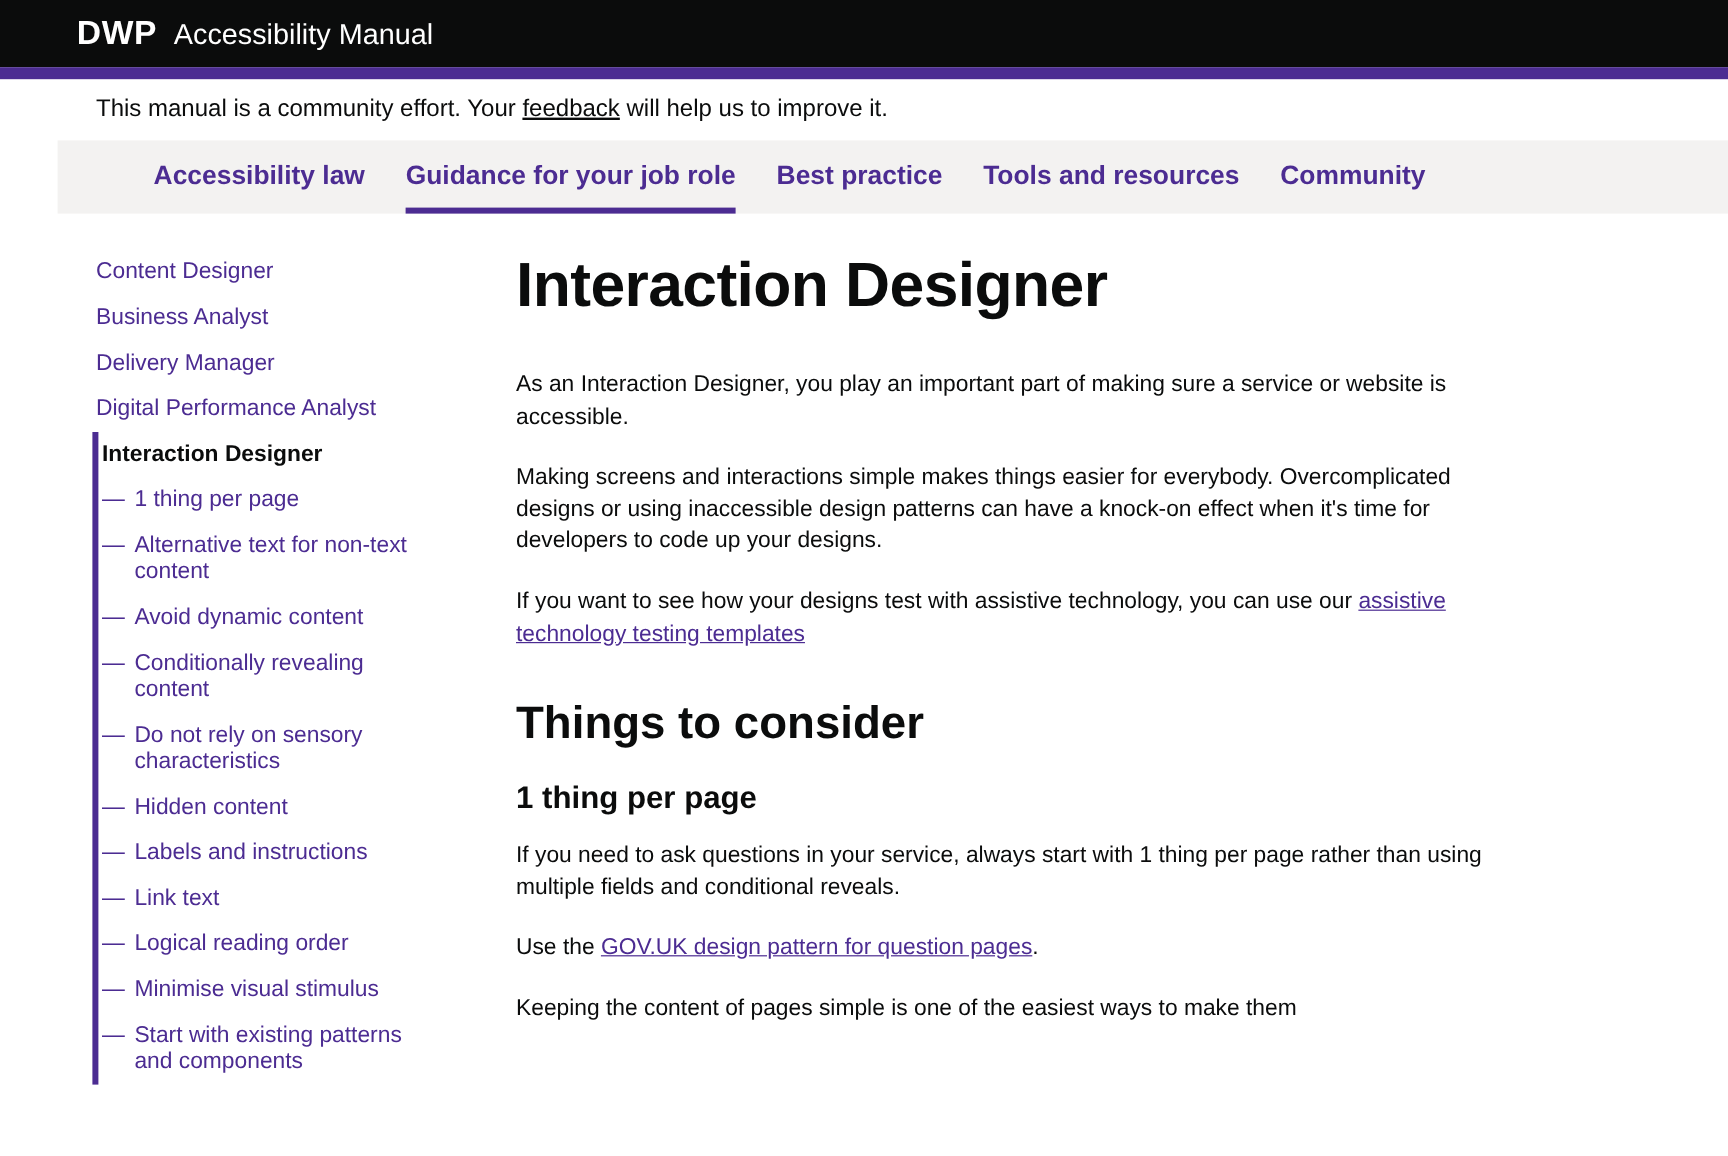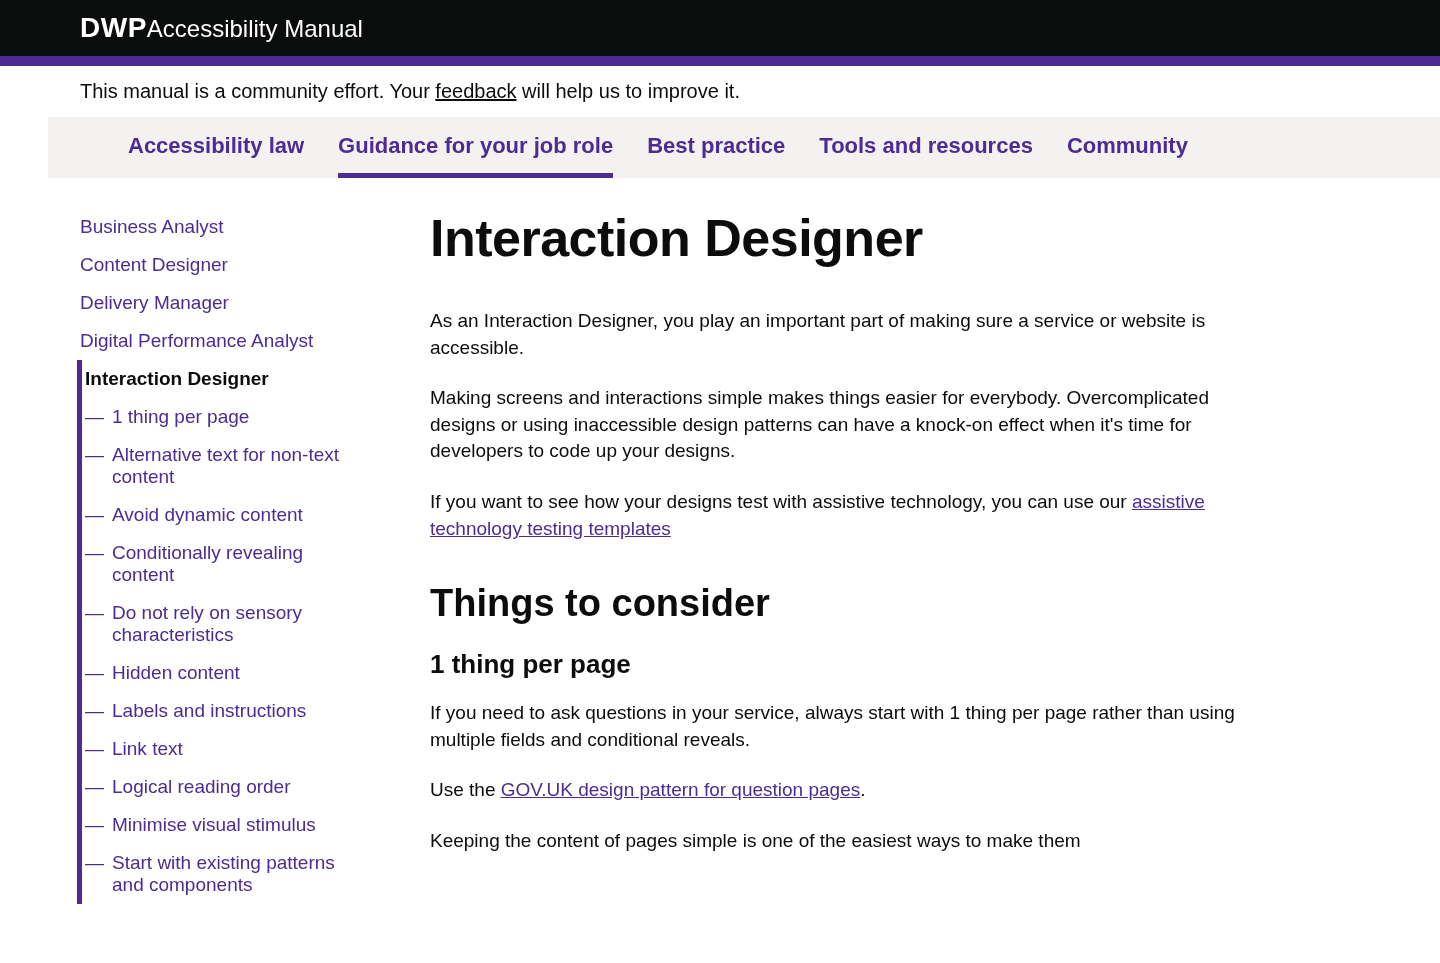--- a/index.html
+++ b/index.html
@@ -4,23 +4,24 @@
 <style>
   * { box-sizing: border-box; margin: 0; padding: 0; }
   body {
     font-family: "Helvetica Neue", Helvetica, Arial, sans-serif;
     color: #0b0c0c;
     background: #fff;
   }
   .topbar {
     background: #0b0c0c;
     color: #fff;
-    padding: 12px 80px;
+    padding: 12px 64px;
     display: flex;
     align-items: baseline;
+    gap: 14px;
   }
   .topbar .brand {
     font-weight: 800;
     font-size: 28px;
     letter-spacing: 0.5px;
   }
   .topbar .title {
     font-size: 24px;
     font-weight: 400;
   }
@@ -144,22 +145,22 @@
     <li class="active">Guidance for your job role</li>
     <li>Best practice</li>
     <li>Tools and resources</li>
     <li>Community</li>
   </ul>
 </nav>
 
 <div class="layout">
 
   <aside class="sidebar">
+    <div class="role">Content Designer</div>
     <div class="role">Business Analyst</div>
-    <div class="role">Content Designer</div>
     <div class="role">Delivery Manager</div>
     <div class="role">Digital Performance Analyst</div>
     <div class="sublist">
       <div class="role current">Interaction Designer</div>
       <div class="subitem">
           <span class="dash">—</span>
           <span>1 thing per page</span>
         </div>
       <div class="subitem">
           <span class="dash">—</span>

